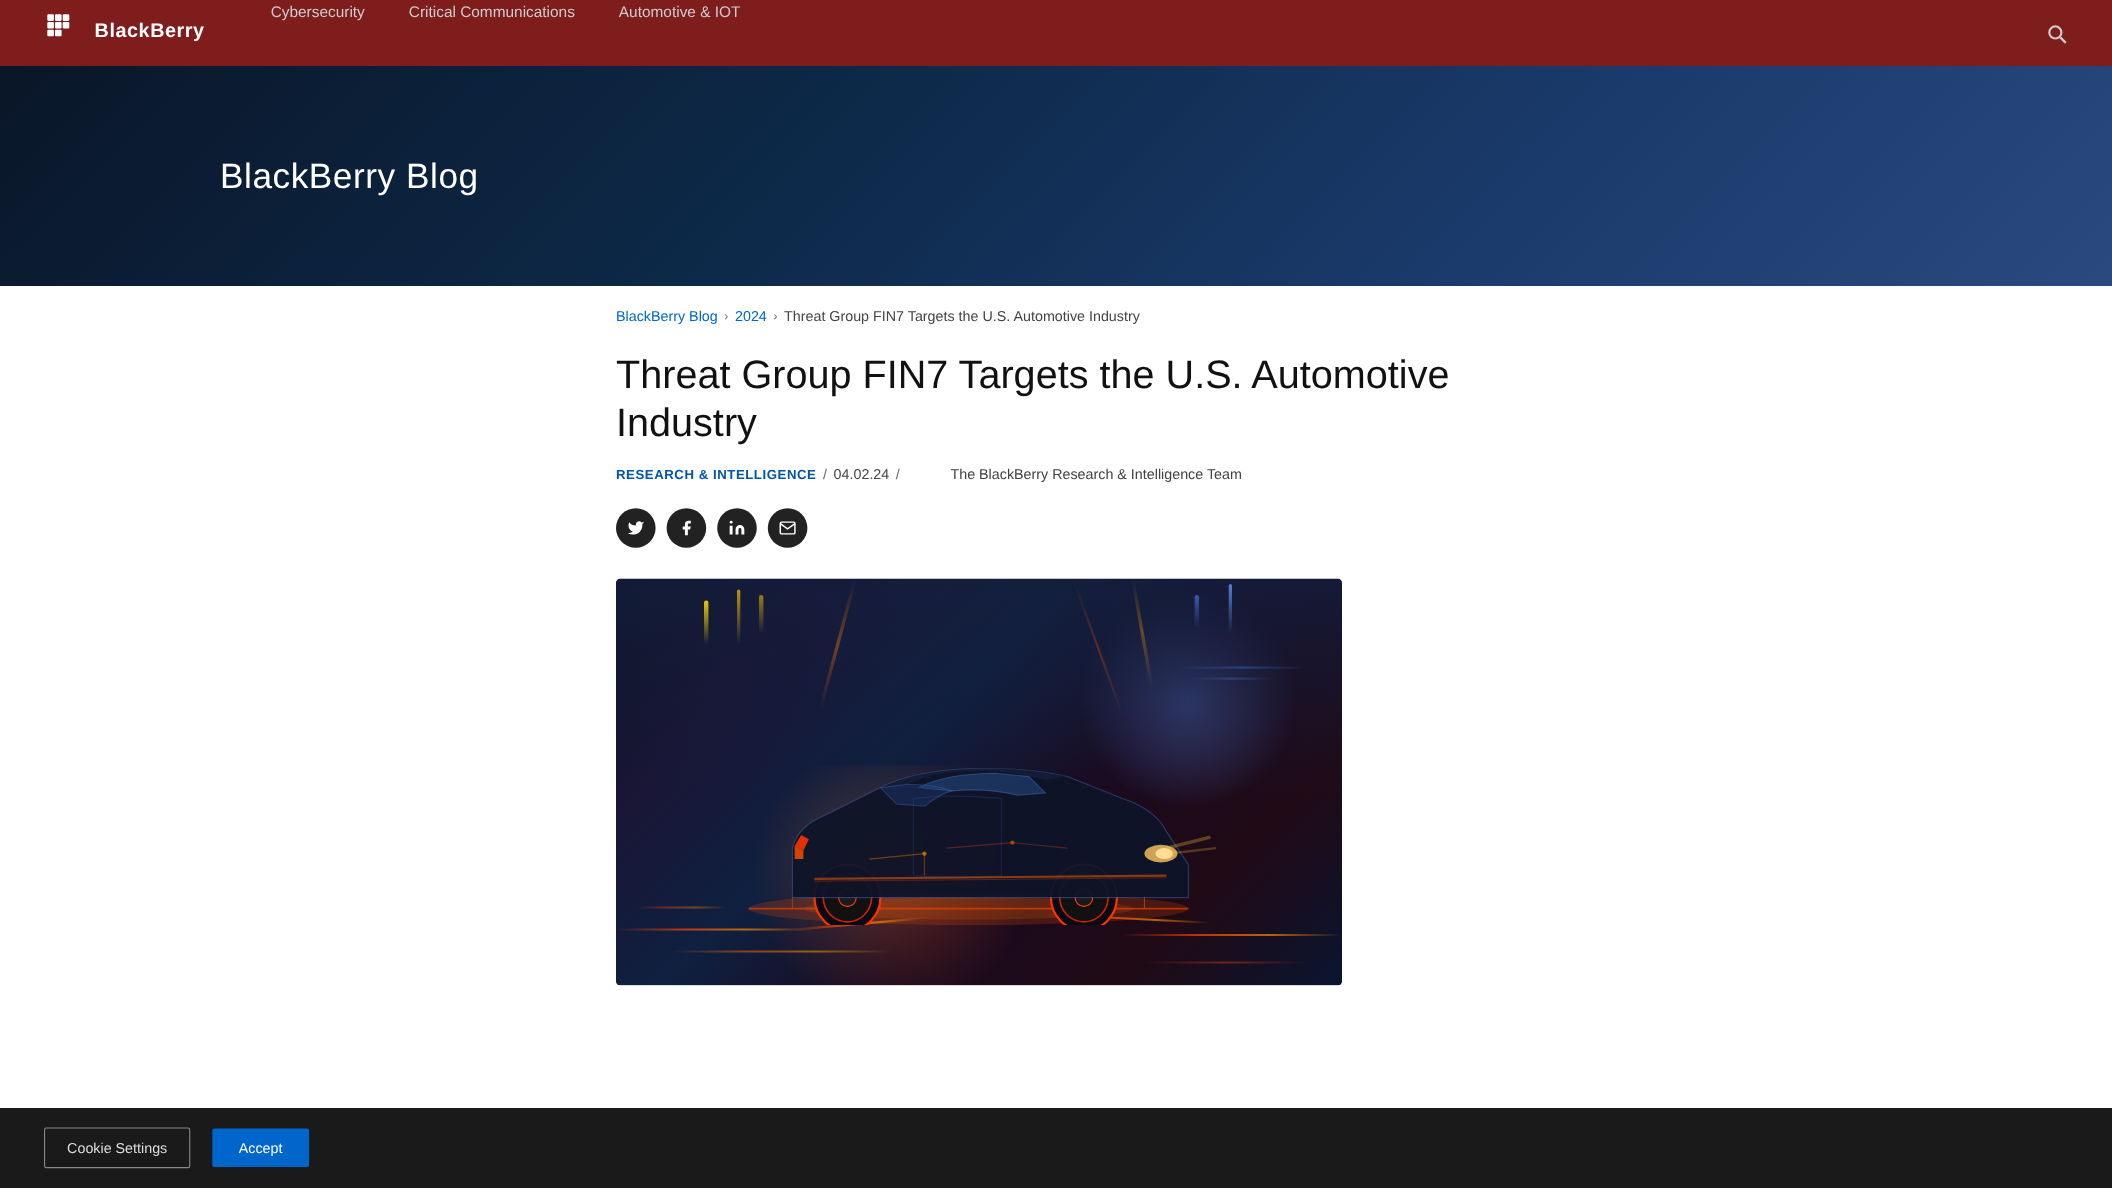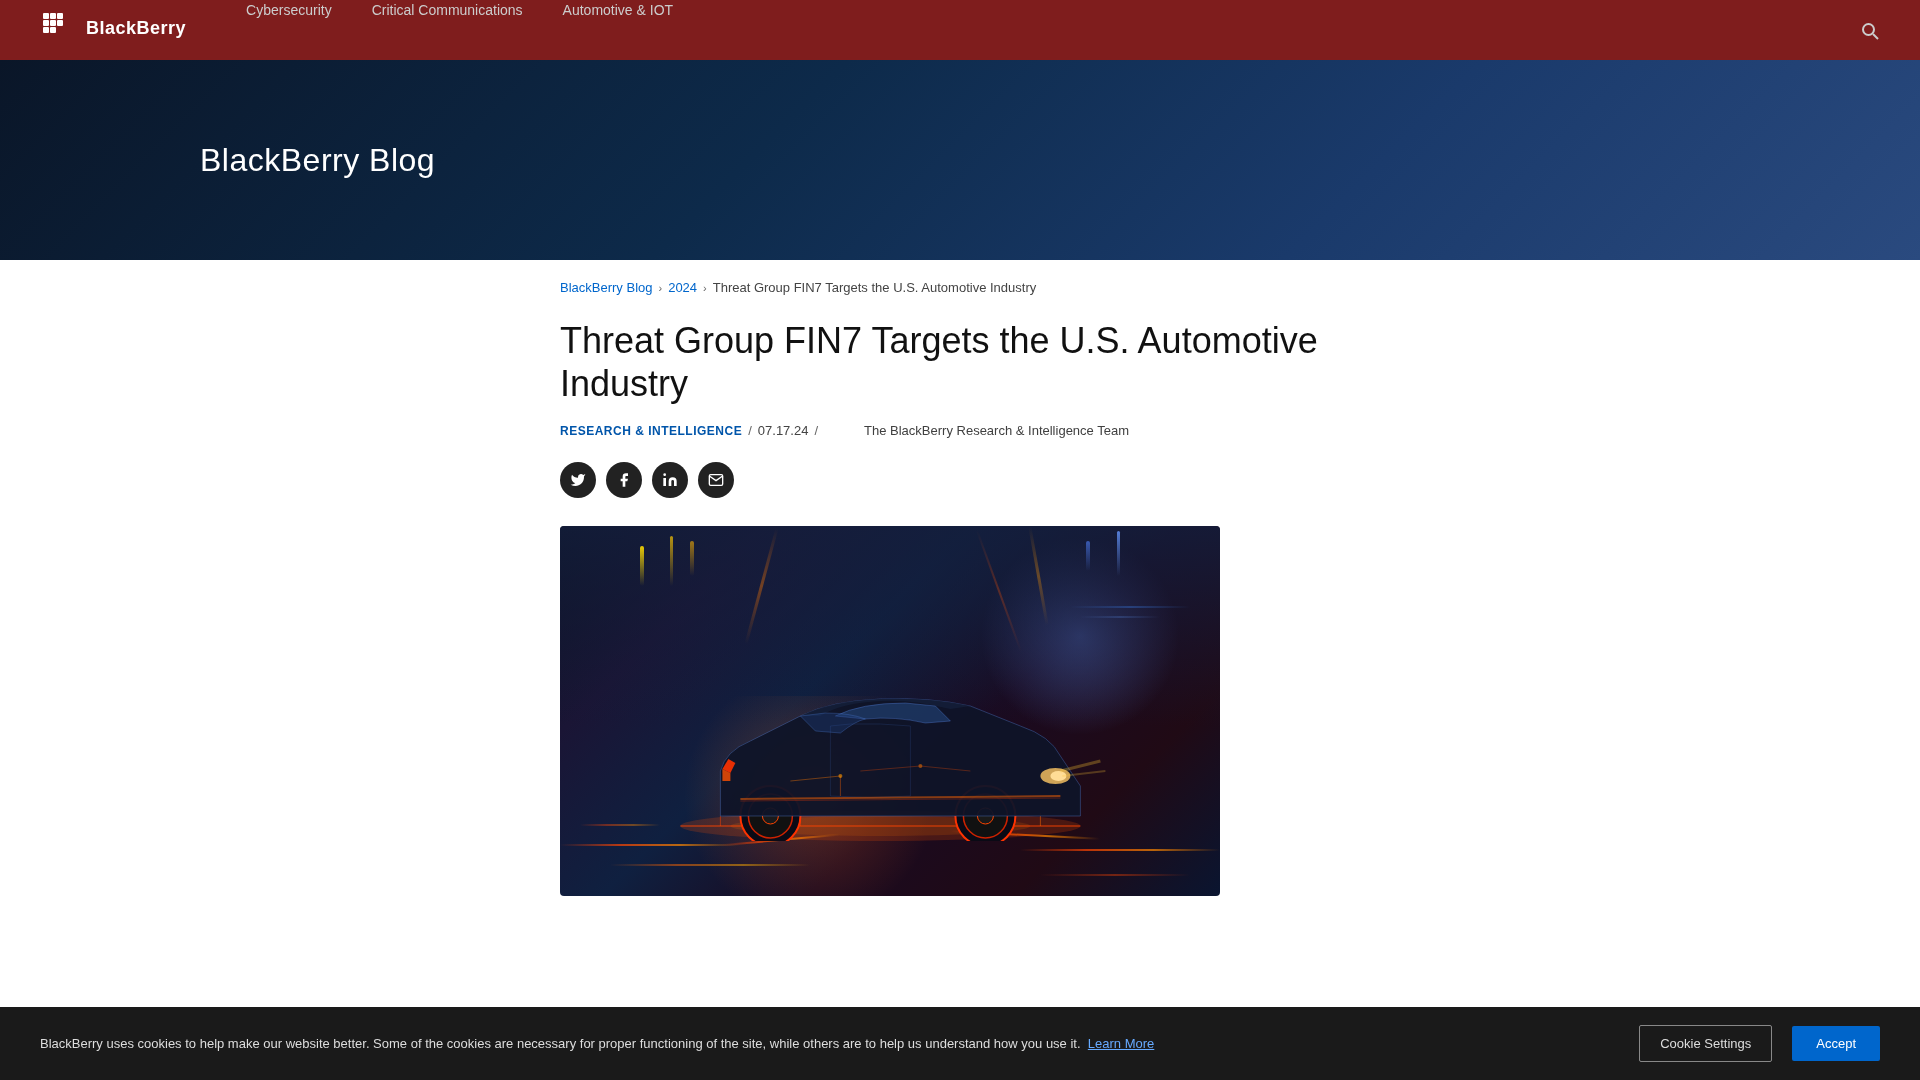--- a/index.html
+++ b/index.html
@@ -280,21 +280,21 @@
     <a class="breadcrumb-link" href="#">2024</a>
     <span class="breadcrumb-separator">›</span>
     <span class="breadcrumb-current">Threat Group FIN7 Targets the U.S. Automotive Industry</span>
   </nav>
 
   <h1 class="article-title">Threat Group FIN7 Targets the U.S. Automotive Industry</h1>
 
   <div class="article-meta">
     <a class="meta-category" href="#">RESEARCH &amp; INTELLIGENCE</a>
     <span class="meta-separator">/</span>
-    <span class="meta-date">07.17.24</span>
+    <span class="meta-date">04.02.24</span>
     <span class="meta-separator">/</span>
     <a class="meta-author-link" href="#">The BlackBerry Research &amp; Intelligence Team</a>
   </div>
 
   <div class="social-icons">
     <a class="social-btn" href="#" title="Twitter">
       <svg width="16" height="16" viewBox="0 0 24 24" fill="white">
         <path d="M23 3a10.9 10.9 0 01-3.14 1.53 4.48 4.48 0 00-7.86 3v1A10.66 10.66 0 013 4s-4 9 5 13a11.64 11.64 0 01-7 2c9 5 20 0 20-11.5a4.5 4.5 0 00-.08-.83A7.72 7.72 0 0023 3z"></path>
       </svg>
     </a>
@@ -393,19 +393,15 @@
 
       <div style="position:absolute;top:0;left:200px;width:3px;height:120px;background:linear-gradient(180deg,transparent,rgba(255,120,0,0.4),transparent);transform:rotate(15deg);"></div>
       <div style="position:absolute;top:0;right:180px;width:3px;height:100px;background:linear-gradient(180deg,transparent,rgba(255,150,0,0.35),transparent);transform:rotate(-10deg);"></div>
       <div style="position:absolute;top:0;right:220px;width:2px;height:130px;background:linear-gradient(180deg,transparent,rgba(255,80,0,0.3),transparent);transform:rotate(-20deg);"></div>
     </div>
   </div>
 
 </div>
 
 <div class="cookie-banner">
-  <div class="cookie-text">
-    <span>BlackBerry uses cookies to help make our website better. Some of the cookies are necessary for proper functioning of the site, while others are to help us understand how you use it.</span>
-    &nbsp;<a class="cookie-learn-more" href="#">Learn More</a>
-  </div>
   <button class="cookie-settings-btn">Cookie Settings</button>
   <button class="cookie-accept-btn">Accept</button>
 </div>
 
 </body></html>

